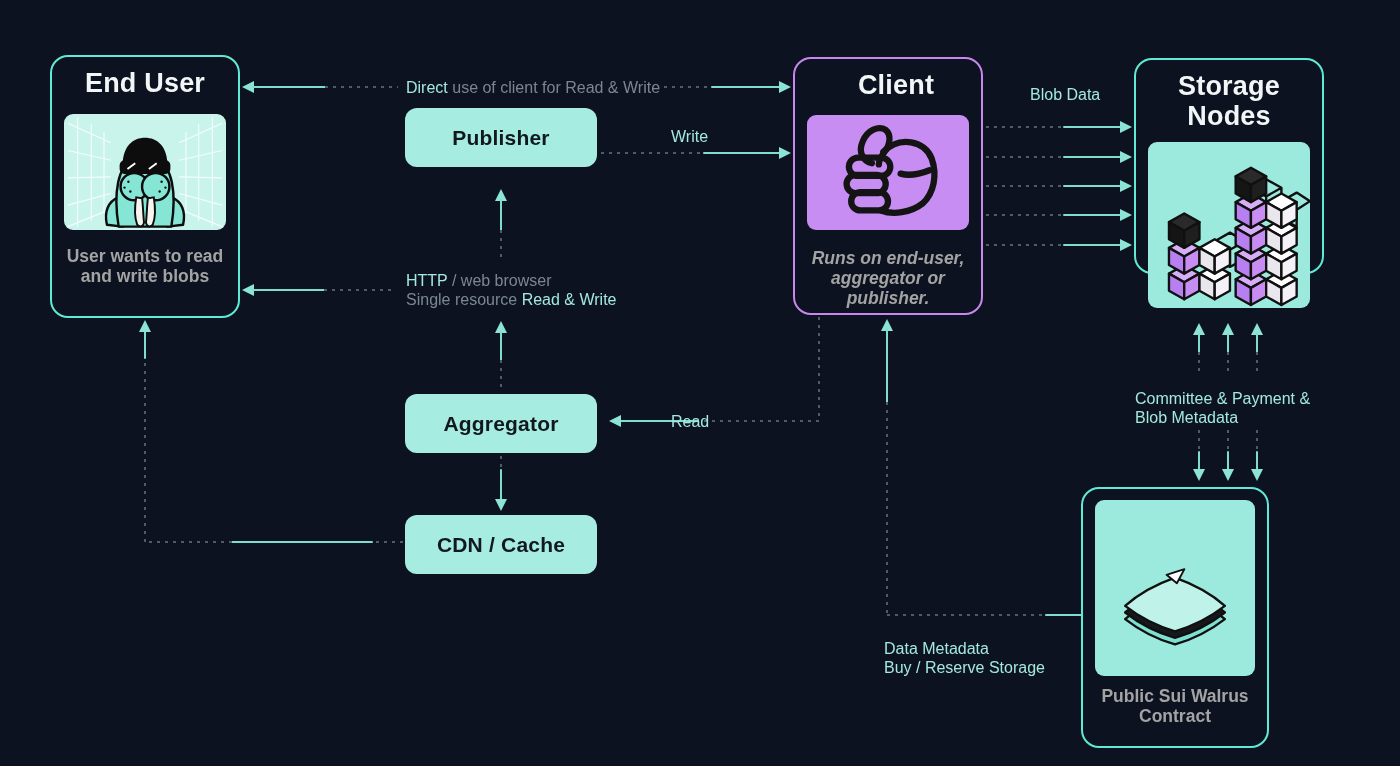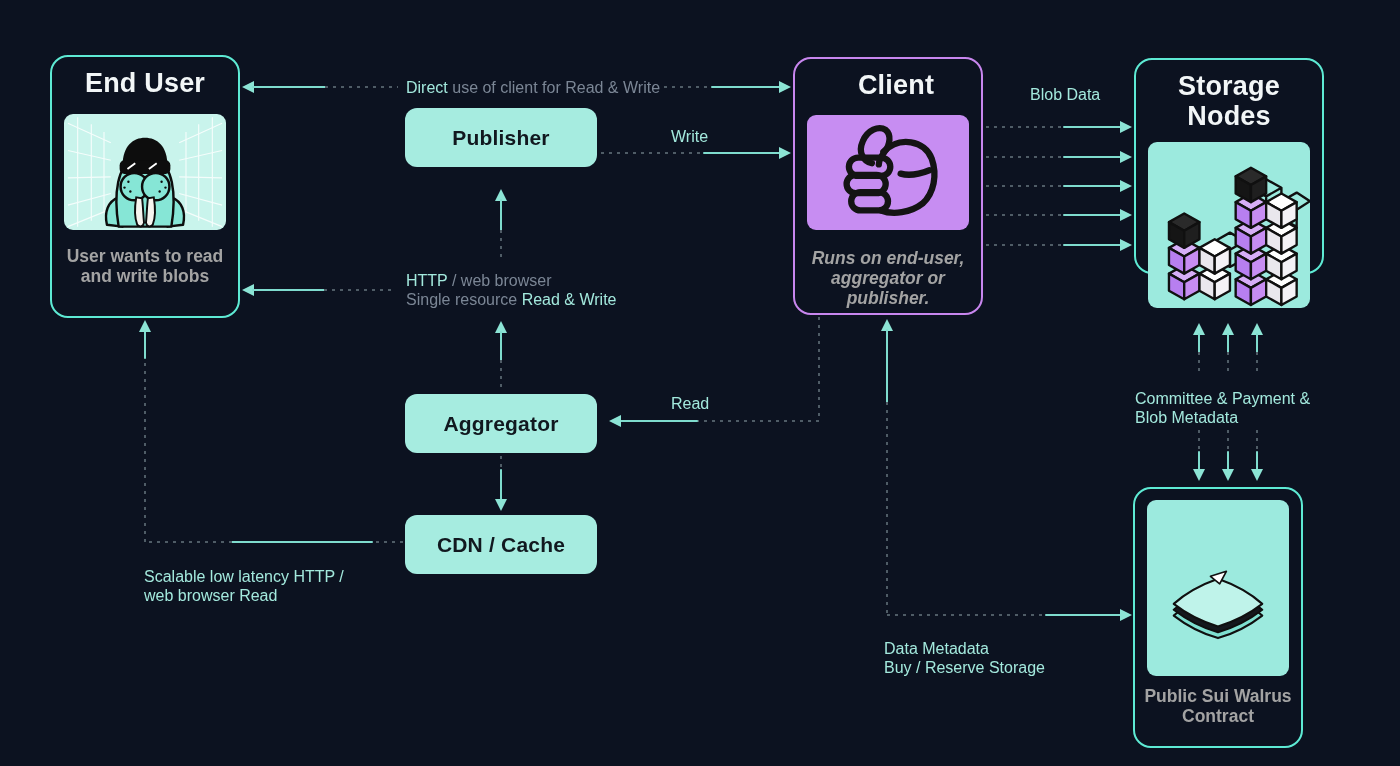--- a/index.html
+++ b/index.html
@@ -276,21 +276,21 @@
   </div>
 
   <div class="smallnode" style="left:405px;top:394px;">
     <span>Aggregator</span>
   </div>
 
   <div class="smallnode" style="left:405px;top:515px;">
     <span>CDN / Cache</span>
   </div>
 
-  <div class="bignode" style="left:1133px;top:487px;width:170px;height:261px;">
+  <div class="bignode" style="left:1081px;top:487px;width:188px;height:261px;">
     <div class="illus" style="top:11px;height:176px;background:#9ceade;">
       <svg viewBox="0 0 170 170">
         <g stroke="#101010" stroke-width="2.5" stroke-linejoin="round">
           <path d="M32,118 C50,102 68,94 85,88 C102,94 120,102 138,118 C120,132 102,140 85,145 C68,140 50,132 32,118 Z" fill="#7ee0d0"></path>
           <path d="M32,111 C50,95 68,87 85,81 C102,87 120,95 138,111 C120,125 102,133 85,138 C68,133 50,125 32,111 Z" fill="#15181d"></path>
           <path d="M32,104 C50,88 68,80 85,74 C102,80 120,88 138,104 C120,118 102,126 85,131 C68,126 50,118 32,104 Z" fill="#bff3ea"></path>
           <path d="M76,71 L95,65 L87,80 Z" fill="#ffffff" stroke-width="2"></path>
         </g>
       </svg>
     </div>
@@ -307,30 +307,27 @@
 
   <div class="label teal" style="left:1030px;top:85px;">
     <span>Blob Data</span>
   </div>
 
   <div class="label" style="left:406px;top:271px;">
     <span class="blk"><span class="teal">HTTP</span><span class="gray"> / web browser</span></span>
     <span class="blk"><span class="gray">Single resource </span><span class="teal">Read &amp; Write</span></span>
   </div>
 
-  <div class="label teal" style="left:671px;top:394px;">
+  <div class="label teal" style="left:671px;top:412px;">
     <span>Read</span>
   </div>
 
   <div class="label teal" style="left:1135px;top:389px;width:196px;">
     <span>Committee &amp; Payment &amp; Blob Metadata</span>
   </div>
 
-  <div class="label teal" style="left:144px;top:567px;width:212px;">
-    <span>Scalable low latency HTTP / web browser Read</span>
-  </div>
 
   <div class="label teal" style="left:884px;top:639px;">
     <span class="blk">Data Metadata</span>
     <span class="blk">Buy / Reserve Storage</span>
   </div>
 
 </div>
 
 </body></html>

